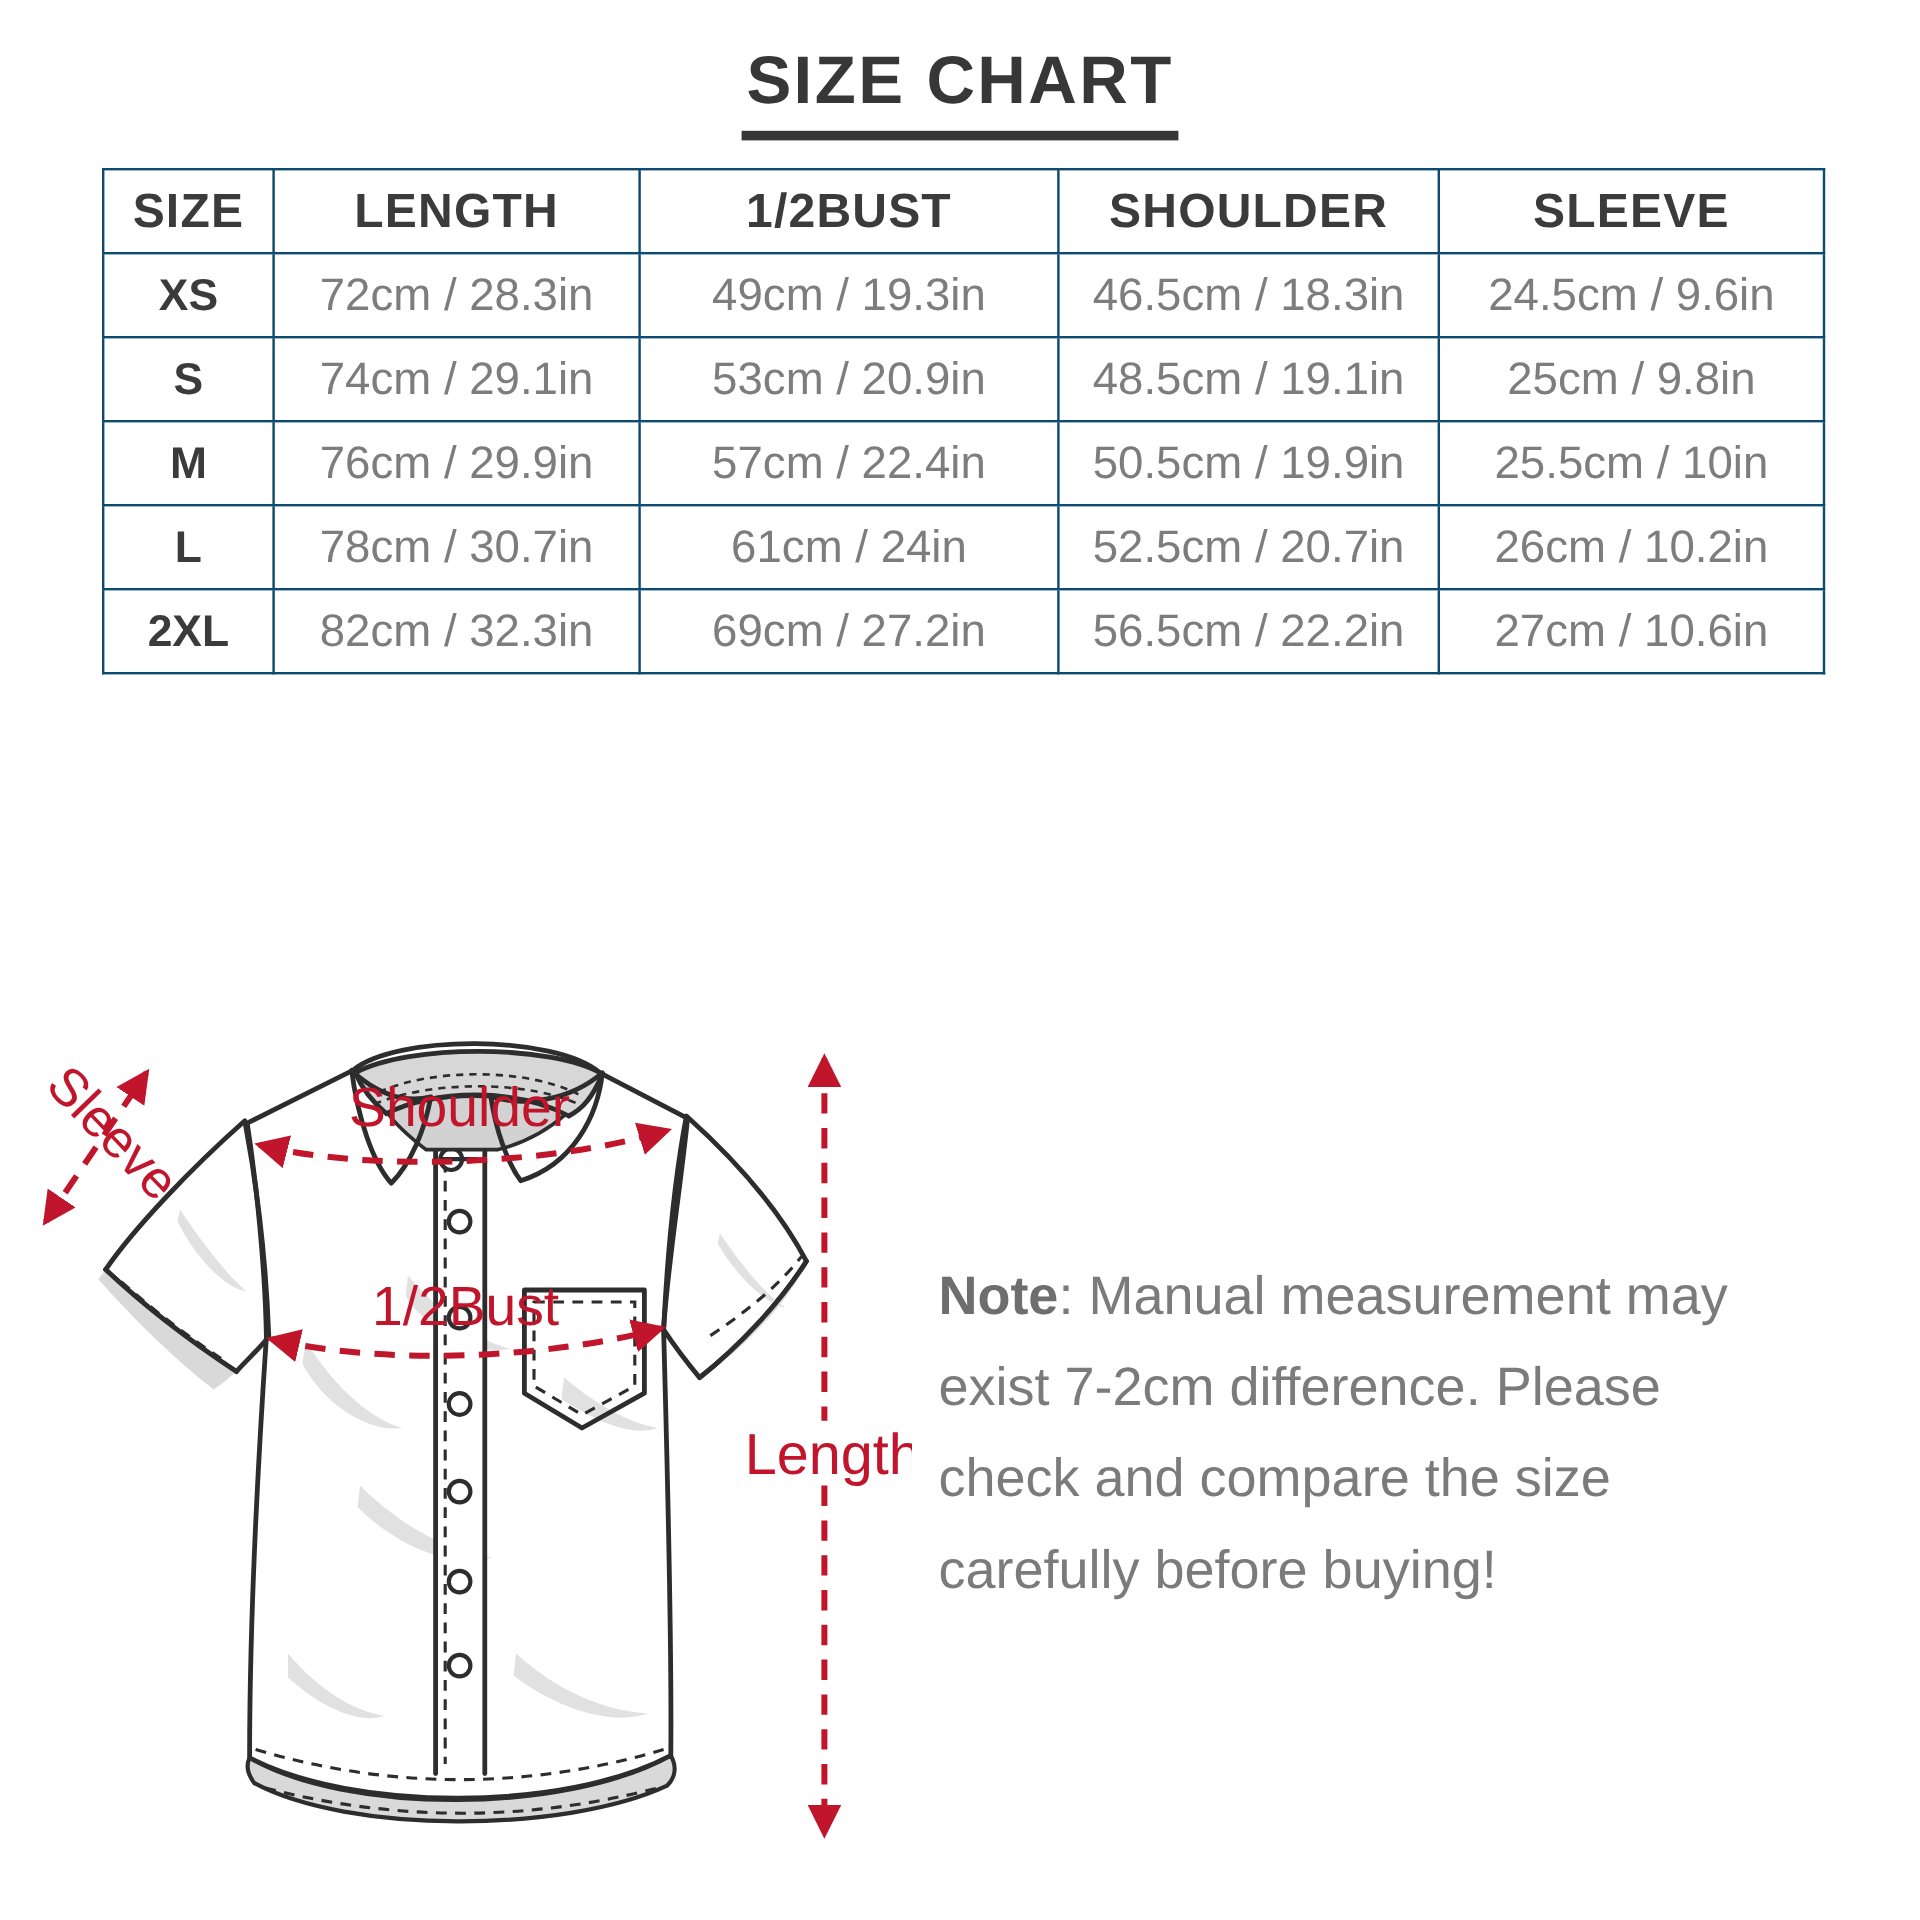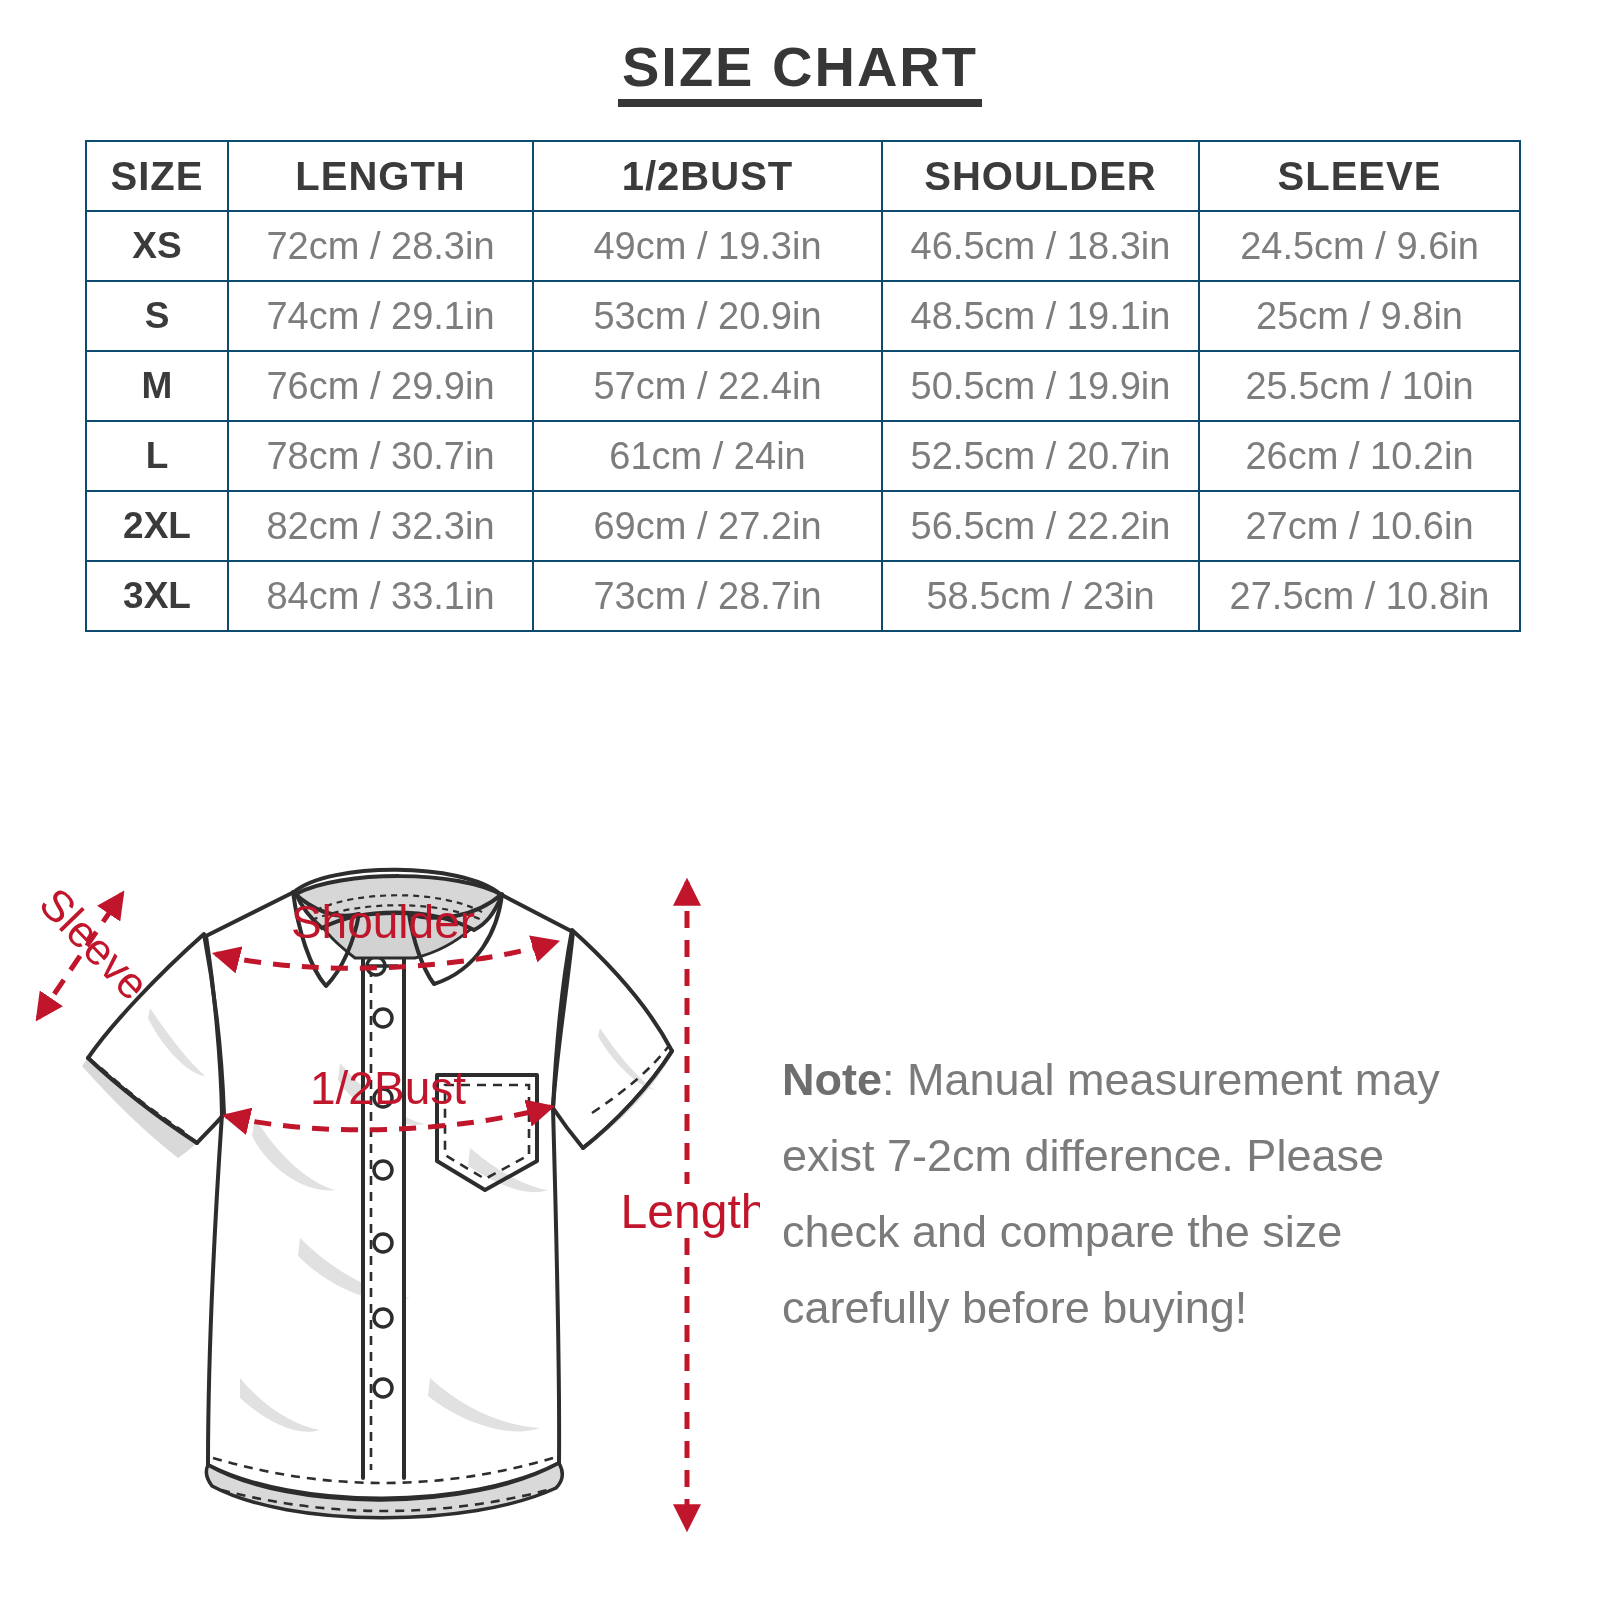--- a/index.html
+++ b/index.html
@@ -3,21 +3,21 @@
 <meta charset="utf-8">
 <style>
   html,body{margin:0;padding:0;}
   body{
     width:1600px;height:1600px;position:relative;background:#ffffff;
     font-family:"Liberation Sans",sans-serif;overflow:hidden;
   }
   .title{
     position:absolute;top:34px;left:50%;transform:translateX(-50%);
     font-size:56px;font-weight:bold;color:#373737;letter-spacing:2px;
-    padding:0 4px 0 4px;border-bottom:8px solid #373737;white-space:nowrap;
+    padding:0 4px 10px 4px;border-bottom:8px solid #373737;white-space:nowrap;
   }
   table.size-table{
     position:absolute;left:85px;top:140px;width:1434px;
     border-collapse:collapse;table-layout:fixed;
   }
   .size-table th,.size-table td{
     border:2px solid #0c4a6e;text-align:center;vertical-align:middle;
     height:68px;padding:0;white-space:nowrap;
   }
   .size-table th{font-size:40px;font-weight:bold;color:#3b3b3b;letter-spacing:1px;}
@@ -85,27 +85,20 @@
         <td class="data-cell">61cm / 24in</td>
         <td class="data-cell">52.5cm / 20.7in</td>
         <td class="data-cell">26cm / 10.2in</td>
       </tr>
       <tr>
         <td class="size-cell">2XL</td>
         <td class="data-cell">82cm / 32.3in</td>
         <td class="data-cell">69cm / 27.2in</td>
         <td class="data-cell">56.5cm / 22.2in</td>
         <td class="data-cell">27cm / 10.6in</td>
-      </tr>
-      <tr>
-        <td class="size-cell">3XL</td>
-        <td class="data-cell">84cm / 33.1in</td>
-        <td class="data-cell">73cm / 28.7in</td>
-        <td class="data-cell">58.5cm / 23in</td>
-        <td class="data-cell">27.5cm / 10.8in</td>
       </tr>
     </tbody>
 </table>
 
 <svg class="diagram" viewBox="0 0 760 782" xmlns="http://www.w3.org/2000/svg">
   <defs>
     <marker id="arrow" viewBox="0 0 10 10" refX="8.5" refY="5" markerWidth="5.6" markerHeight="5.6" orient="auto-start-reverse" markerUnits="strokeWidth">
       <path d="M0,0 L10,5 L0,10 Z" fill="#c0152b"></path>
     </marker>
   </defs>

